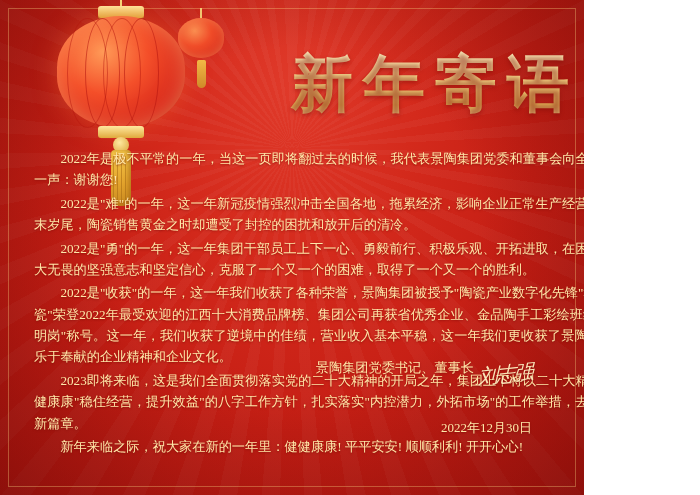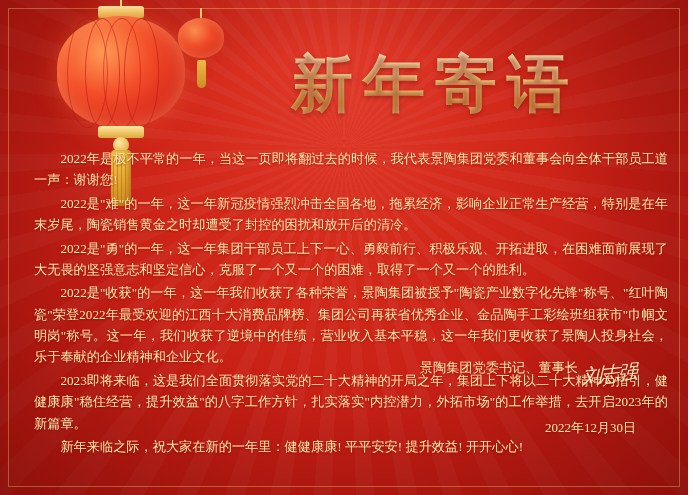--- a/index.html
+++ b/index.html
@@ -7,21 +7,21 @@
     padding: 0;
   }
   body {
     width: 700px;
     height: 495px;
     overflow: hidden;
     font-family: "Liberation Serif", serif;
   }
   .poster {
     position: relative;
-    width: 688px;
+    width: 584px;
     height: 495px;
     background:
       radial-gradient(ellipse at 50% 18%, #e03a2a 0%, #d42a1c 30%, #c51e14 60%, #b81710 100%);
     overflow: hidden;
   }
   
   .rays {
     position: absolute;
     inset: 0;
     background:
@@ -260,21 +260,21 @@
   </div>
 
   <div class="title">新年寄语</div>
 
   <div class="content">
     <p>2022年是极不平常的一年，当这一页即将翻过去的时候，我代表景陶集团党委和董事会向全体干部员工道一声：谢谢您!</p>
     <p>2022是"难"的一年，这一年新冠疫情强烈冲击全国各地，拖累经济，影响企业正常生产经营，特别是在年末岁尾，陶瓷销售黄金之时却遭受了封控的困扰和放开后的清冷。</p>
     <p>2022是"勇"的一年，这一年集团干部员工上下一心、勇毅前行、积极乐观、开拓进取，在困难面前展现了大无畏的坚强意志和坚定信心，克服了一个又一个的困难，取得了一个又一个的胜利。</p>
     <p>2022是"收获"的一年，这一年我们收获了各种荣誉，景陶集团被授予"陶瓷产业数字化先锋"称号、"红叶陶瓷"荣登2022年最受欢迎的江西十大消费品牌榜、集团公司再获省优秀企业、金品陶手工彩绘班组获市"巾帼文明岗"称号。这一年，我们收获了逆境中的佳绩，营业收入基本平稳，这一年我们更收获了景陶人投身社会，乐于奉献的企业精神和企业文化。</p>
     <p>2023即将来临，这是我们全面贯彻落实党的二十大精神的开局之年，集团上下将以二十大精神为指引，健健康康"稳住经营，提升效益"的八字工作方针，扎实落实"内控潜力，外拓市场"的工作举措，去开启2023年的新篇章。</p>
-    <p>新年来临之际，祝大家在新的一年里：健健康康! 平平安安! 提升效益! 开开心心!</p>
+    <p>新年来临之际，祝大家在新的一年里：健健康康! 平平安安! 顺顺利利! 开开心心!</p>
   </div>
 
   <div class="signature-block">
     <div class="sign-row">
       <span>景陶集团党委书记、董事长</span>
       <span class="handwriting">刘志强</span>
     </div>
     <div class="date-line">2022年12月30日</div>
   </div>
 </div>

